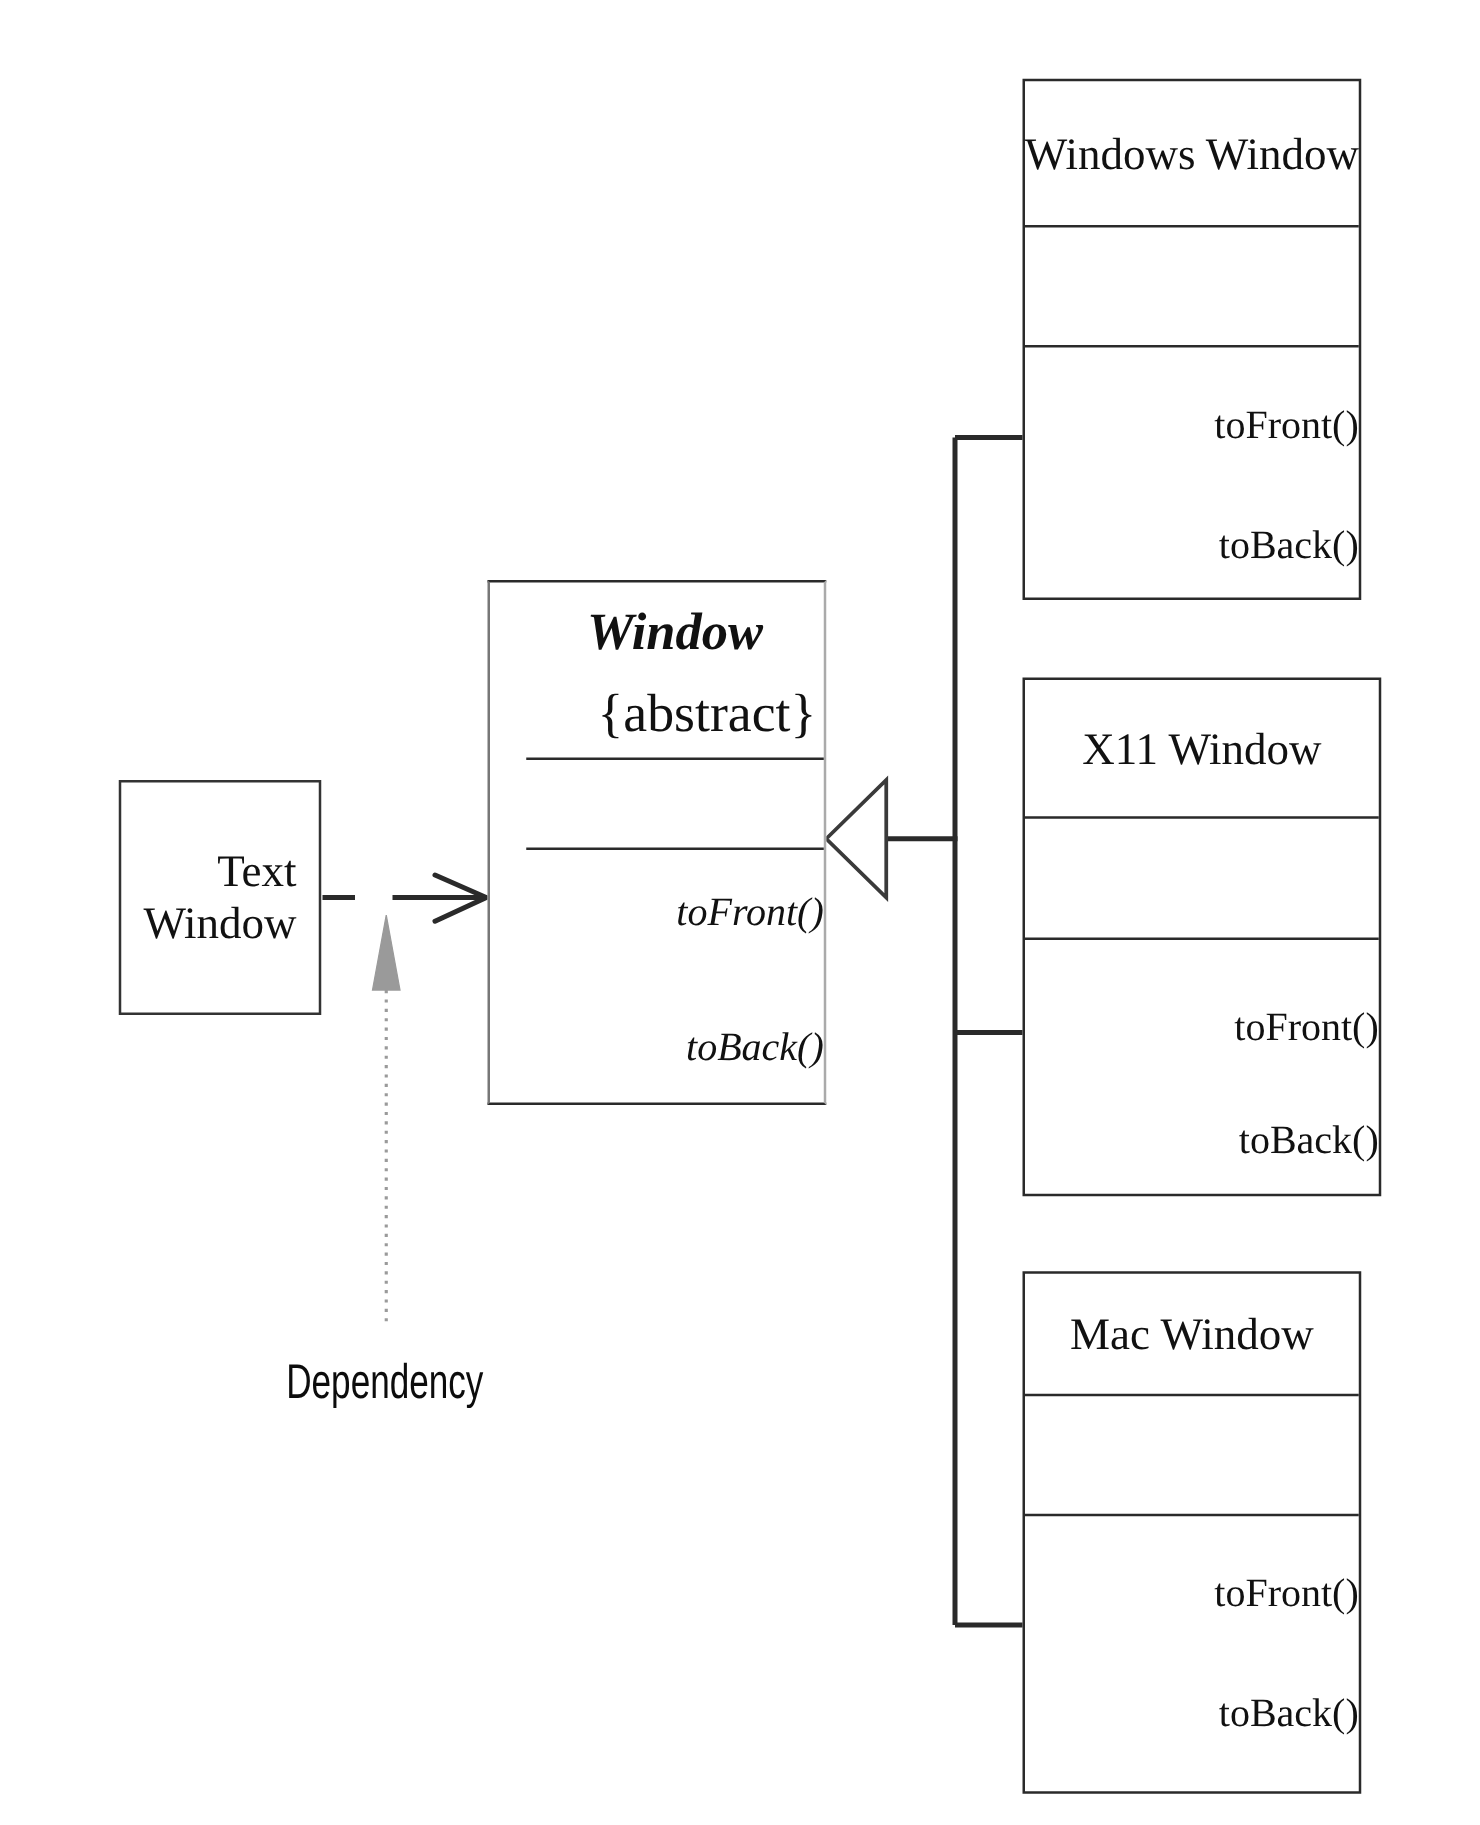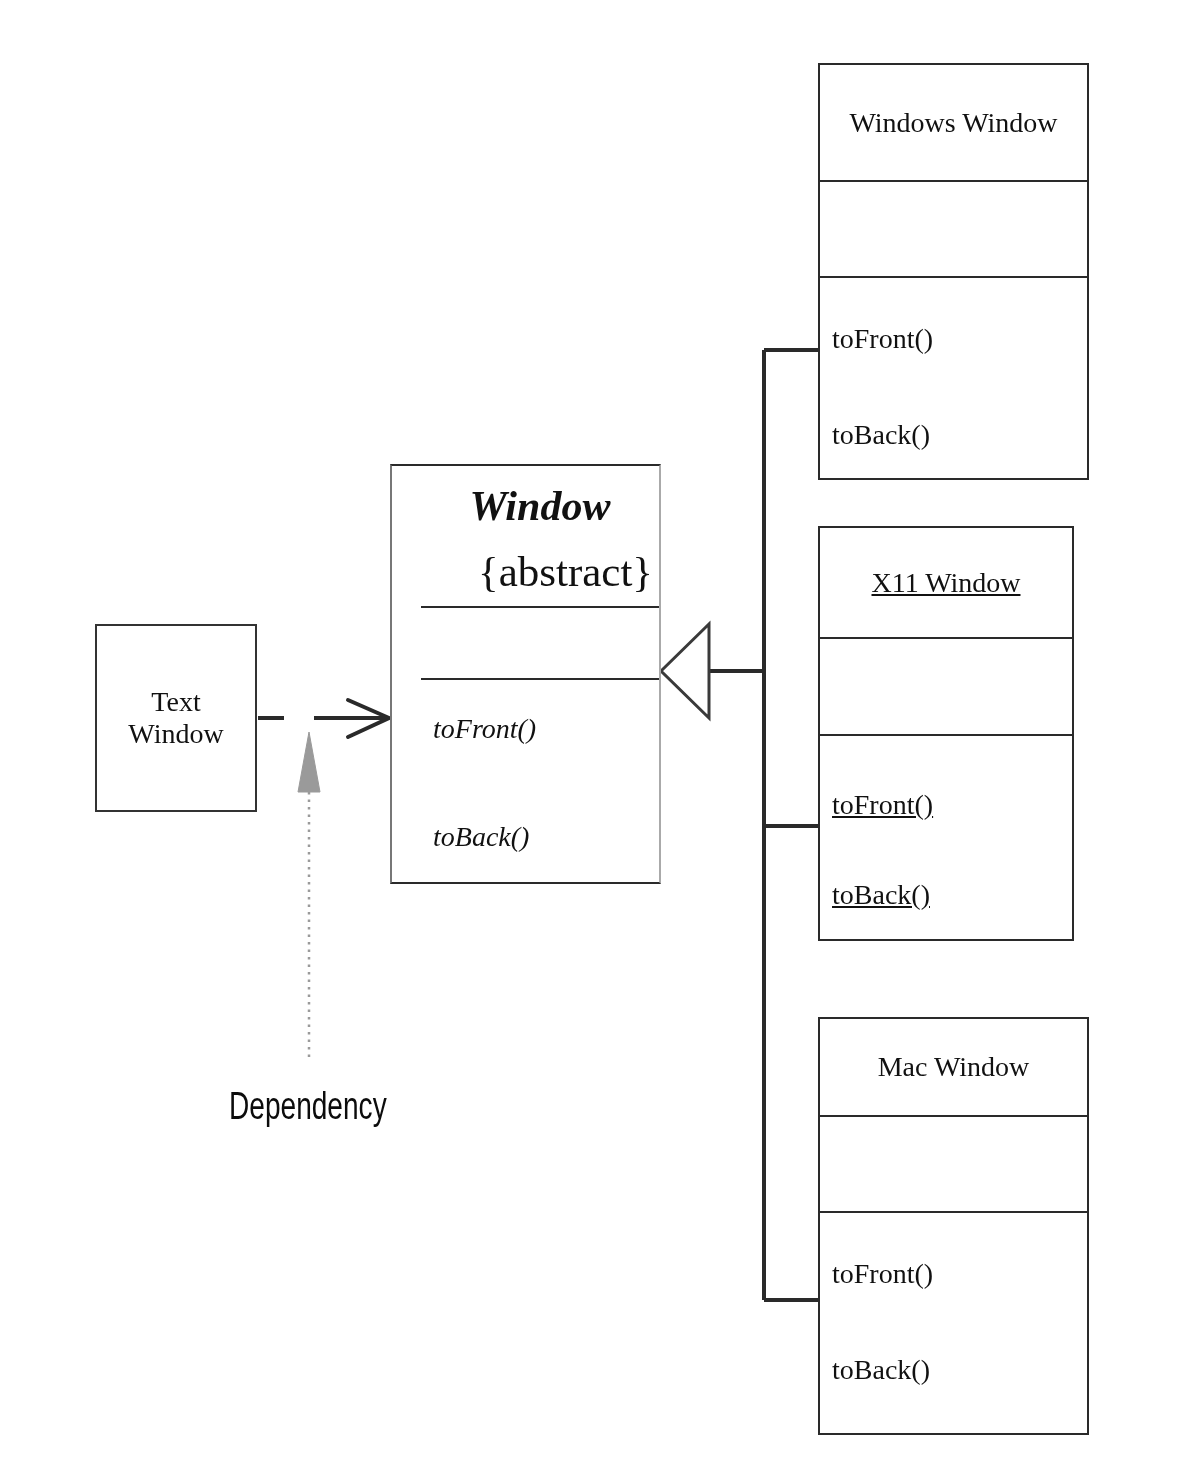--- a/index.html
+++ b/index.html
@@ -38,21 +38,21 @@
     justify-content: center;
   }
   .attr-comp {
     border-bottom: 2px solid #2a2a2a;
   }
   .methods-comp {
     flex: 1;
     padding-left: 12px;
   }
   .class-name {
-    font-size: 28px;
+    font-size: 36px;
     letter-spacing: 0px;
     white-space: nowrap;
   }
   .abstract-name {
     font-style: italic;
     font-weight: 600;
     font-size: 42px;
   }
   .window-title-comp {
     border-bottom: 2px solid #2a2a2a;
@@ -63,40 +63,41 @@
     top: 16px; left: 0; right: 0;
     text-align: center;
   }
   .stereotype {
     position: absolute;
     right: 6px; bottom: 10px;
     font-size: 43px;
     white-space: nowrap;
   }
   .method {
-    font-size: 28px;
+    font-size: 32px;
     line-height: 42px;
     white-space: nowrap;
+    text-align: right;
   }
   .m1 { margin-top: 40px; }
   .m2 { margin-top: 54px; }
   .window-box .m1 { margin-top: 28px; }
   .window-box .m2 { margin-top: 66px; }
   .window-box .method { font-style: italic; }
   .simple-box {
     position: absolute;
     background: #fff;
     border: 2px solid #333;
     display: flex;
     align-items: center;
     justify-content: center;
     text-align: center;
     box-sizing: border-box;
   }
-  .simple-box .class-name { line-height: 1.15; }
+  .simple-box .class-name { line-height: 1.15; text-align: right; }
   .free-label {
     position: absolute;
     font-family: "Liberation Sans", sans-serif;
     font-size: 39px;
     transform: scaleX(0.72);
     transform-origin: left top;
     white-space: nowrap;
     color: #0c0c0c;
   }
 </style>
@@ -139,21 +140,21 @@
     <div class="compartment title-comp" style="height:117px; flex:none;">
       <div class="class-name">Windows Window</div>
     </div>
     <div class="compartment attr-comp" style="height:96px; flex:none;"></div>
     <div class="compartment methods-comp">
       <div class="method m1">toFront()</div>
       <div class="method m2">toBack()</div>
     </div>
   </div>
 
-  <div class="class-box" style="left:818px; top:526px; width:256px; height:415px;text-decoration:underline;">
+  <div class="class-box" style="left:818px; top:542px; width:287px; height:415px;">
     <div class="compartment title-comp" style="height:111px; flex:none;">
       <div class="class-name">X11 Window</div>
     </div>
     <div class="compartment attr-comp" style="height:97px; flex:none;"></div>
     <div class="compartment methods-comp">
       <div class="method m1" style="margin-top:48px;">toFront()</div>
       <div class="method m2" style="margin-top:48px;">toBack()</div>
     </div>
   </div>
 

